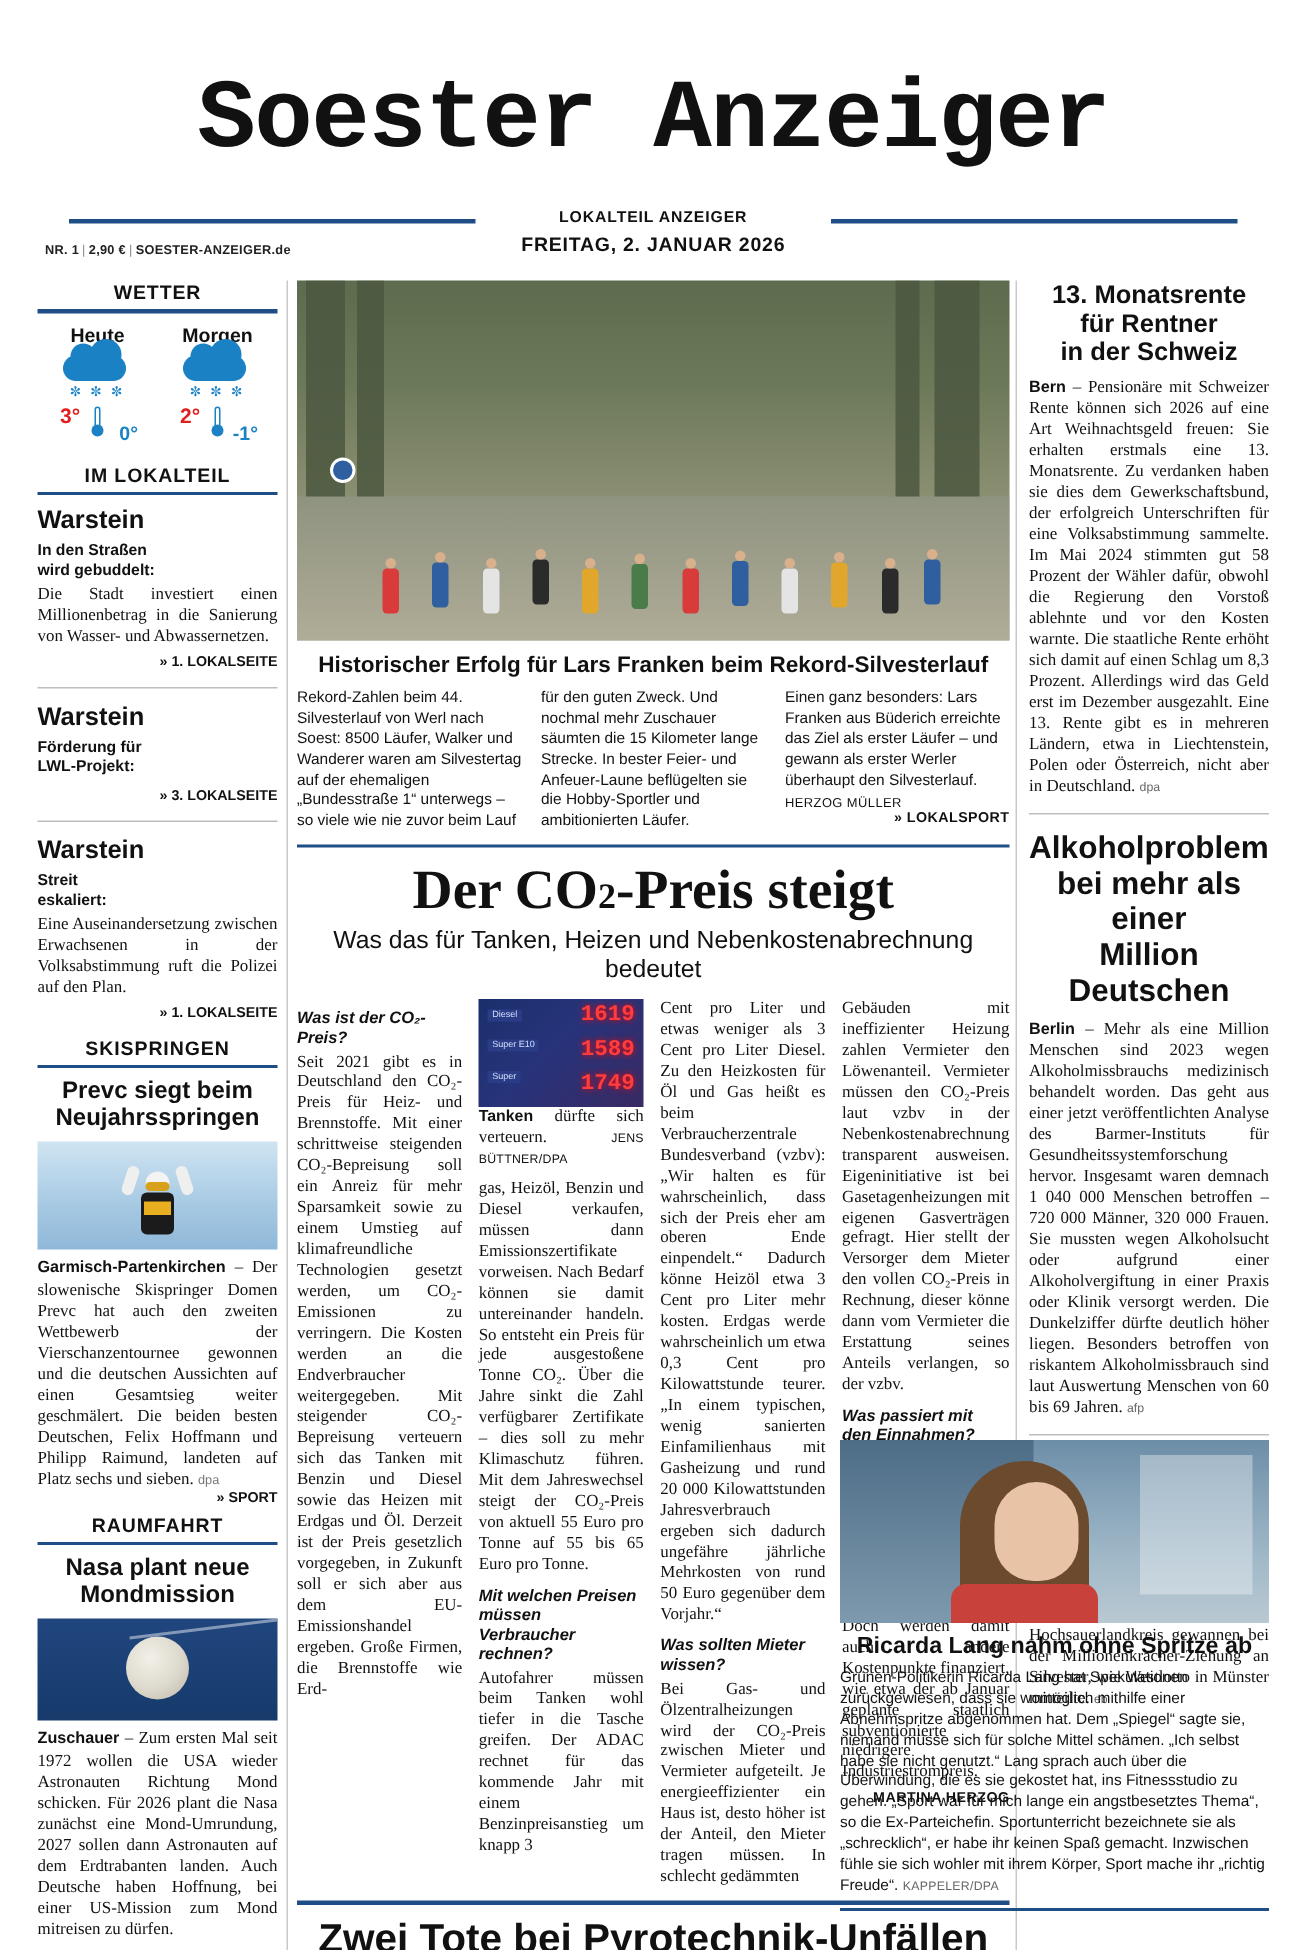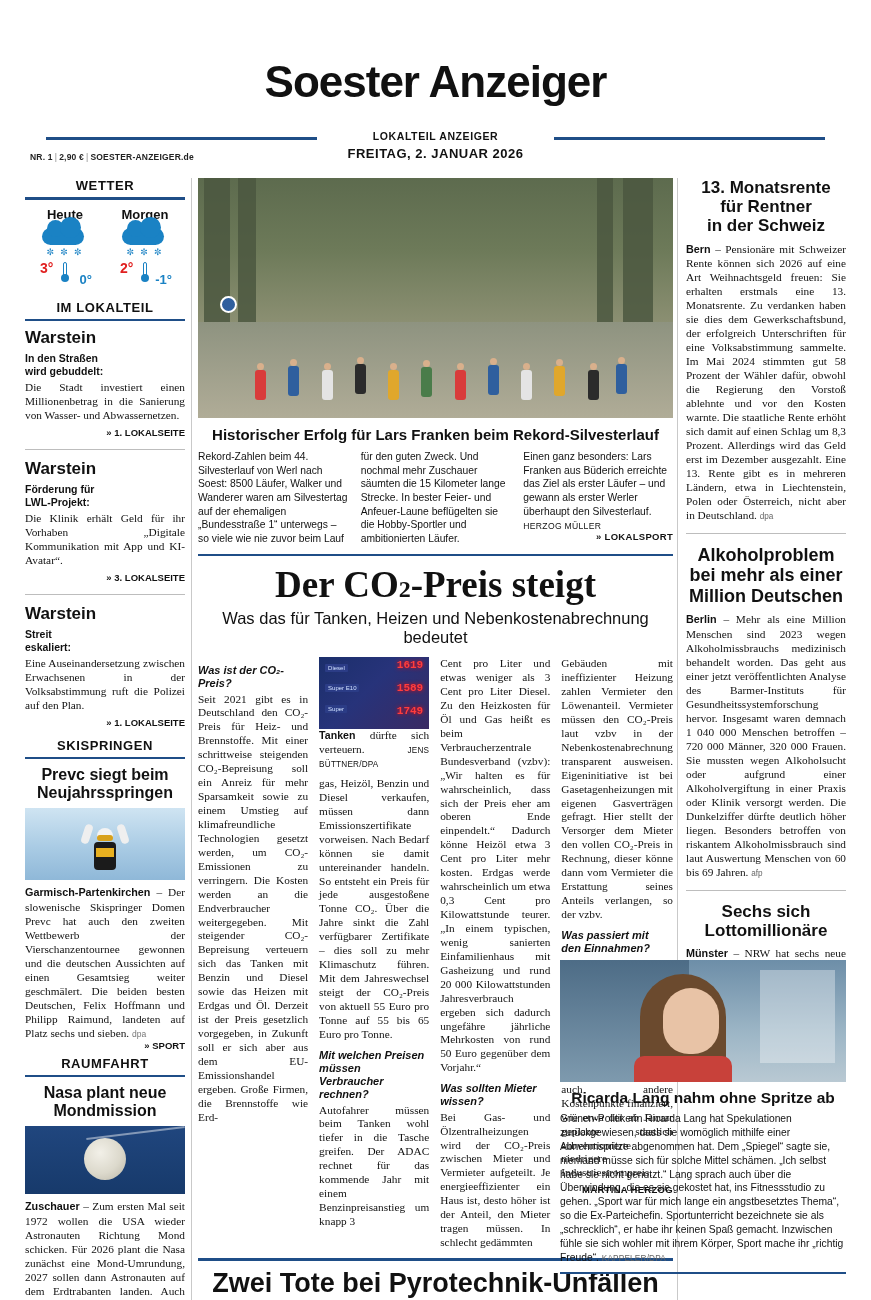--- a/index.html
+++ b/index.html
@@ -9,26 +9,26 @@
     background:#ffffff;
     font-family:"Liberation Serif", serif;
     color:#111;
     overflow:hidden;
   }
   .page { position:relative; width:871px; height:1300px; padding:0 25px; }
 
   
   .masthead { text-align:center; padding-top:48px; }
   .masthead-title {
-    font-family:Liberation Sans, sans-serif;
+    font-family:Liberation Mono, monospace;
     font-weight:bold;
-    font-size:44px;
+    font-size:65px;
     letter-spacing:-1px;
     line-height:1;
-    margin:12px;
+    margin:0;
   }
   .masthead-sub {
     margin-top:26px;
     position:relative;
     height:40px;
   }
   .mh-rule-left, .mh-rule-right {
     position:absolute; top:7px; height:3px; background:#1f4e87;
   }
   .mh-rule-left { left:21px; width:271px; }
@@ -189,21 +189,21 @@
   }
   .byline-r {
     font-family:"Liberation Sans", sans-serif; font-weight:bold;
     font-size:9.5px; text-align:right; letter-spacing:0.3px; margin-top:4px;
   }
   .fuel-photo {
     width:100%; height:72px; position:relative; overflow:hidden;
     background:linear-gradient(135deg,#1b2f6b 0%, #27337a 45%, #3a2a63 100%);
   }
   .fuel-photo .lbl{position:absolute;left:6px;color:#cfe0ff;font-family:"Liberation Sans",sans-serif;font-size:6px;background:#2b3c86;padding:1px 3px;border-radius:1px;}
-  .fuel-photo .px{position:absolute;right:6px;color:#ff3d3d;font-family:"Liberation Mono",monospace;font-weight:bold;font-size:11px;text-shadow:0 0 4px #ff0000;}
+  .fuel-photo .px{position:absolute;right:6px;color:#ff3d3d;font-family:"Liberation Mono",monospace;font-weight:bold;font-size:15px;text-shadow:0 0 4px #ff0000;}
   .fuel-cap {
     font-size:10.6px; line-height:1.25; margin:4px 0 0;
   }
   .fuel-cap b { font-family:"Liberation Sans",sans-serif; font-size:10.6px;}
   .fuel-credit { font-family:"Liberation Sans",sans-serif; font-size:8.2px; letter-spacing:0.2px; }
 
   
   .bot-head {
     font-family:"Liberation Sans", sans-serif; font-weight:bold;
     font-size:27px; text-align:center; margin:6px 0 4px;
@@ -297,21 +297,20 @@
 wird gebuddelt:</div>
         <p class="teaser-body">Die Stadt investiert einen Millionenbetrag in die Sanierung von Wasser- und Abwassernetzen.</p>
         <div style="text-align:right"><span class="ref">» 1. LOKALSEITE</span></div>
       </div>
       <div class="hr-thin"></div>
 
       <div>
         <div class="teaser-town">Warstein</div>
         <div class="teaser-lead" style="white-space:pre-line">Förderung für
 LWL-Projekt:</div>
-        <p class="teaser-body">Die Klinik erhält Geld für ihr Vorhaben „Digitale Kommunikation mit App und KI-Avatar“.</p>
         <div style="text-align:right"><span class="ref">» 3. LOKALSEITE</span></div>
       </div>
       <div class="hr-thin"></div>
 
       <div>
         <div class="teaser-town">Warstein</div>
         <div class="teaser-lead" style="white-space:pre-line">Streit
 eskaliert:</div>
         <p class="teaser-body">Eine Auseinandersetzung zwischen Erwachsenen in der Volksabstimmung ruft die Polizei auf den Plan.</p>
         <div style="text-align:right"><span class="ref">» 1. LOKALSEITE</span></div>
@@ -462,21 +461,21 @@
 
     <div class="col-right">
 
       <div class="box-title" style="white-space:pre-line;font-size:17px;margin-top:0">13. Monatsrente
 für Rentner
 in der Schweiz</div>
       <p class="teaser-body"><span class="lead-city">Bern</span> <span>– Pensionäre mit Schweizer Rente können sich 2026 auf eine Art Weihnachtsgeld freuen: Sie erhalten erstmals eine 13. Monatsrente. Zu verdanken haben sie dies dem Gewerkschaftsbund, der erfolgreich Unterschriften für eine Volksabstimmung sammelte. Im Mai 2024 stimmten gut 58 Prozent der Wähler dafür, obwohl die Regierung den Vorstoß ablehnte und vor den Kosten warnte. Die staatliche Rente erhöht sich damit auf einen Schlag um 8,3 Prozent. Allerdings wird das Geld erst im Dezember ausgezahlt. Eine 13. Rente gibt es in mehreren Ländern, etwa in Liechtenstein, Polen oder Österreich, nicht aber in Deutschland.</span> <span style="font-family:'Liberation Sans',sans-serif;font-size:8.2px;color:#666">dpa</span></p>
 
       <div class="hr-thin" style="margin:11px 0"></div>
 
-      <div class="box-title" style="white-space:pre-line;font-size:18px">Alkoholproblem
+      <div class="box-title" style="white-space:pre-line;font-size:21px">Alkoholproblem
 bei mehr als einer
 Million Deutschen</div>
       <p class="teaser-body"><span class="lead-city">Berlin</span> <span>– Mehr als eine Million Menschen sind 2023 wegen Alkoholmissbrauchs medizinisch behandelt worden. Das geht aus einer jetzt veröffentlichten Analyse des Barmer-Instituts für Gesundheitssystemforschung hervor. Insgesamt waren demnach 1 040 000 Menschen betroffen – 720 000 Männer, 320 000 Frauen. Sie mussten wegen Alkoholsucht oder aufgrund einer Alkoholvergiftung in einer Praxis oder Klinik versorgt werden. Die Dunkelziffer dürfte deutlich höher liegen. Besonders betroffen von riskantem Alkoholmissbrauch sind laut Auswertung Menschen von 60 bis 69 Jahren.</span> <span style="font-family:'Liberation Sans',sans-serif;font-size:8.2px;color:#666">afp</span></p>
 
       <div class="hr-thin" style="margin:11px 0"></div>
 
       <div class="box-title" style="white-space:pre-line;font-size:17px">Sechs sich
 Lottomillionäre</div>
       <p class="teaser-body"><span class="lead-city">Münster</span> <span>– NRW hat sechs neue Lotto-Millionäre. Zwei Spieler aus Köln und je einer aus Duisburg, den Kreisen Düren sowie Warendorf und dem Hochsauerlandkreis gewannen bei der Millionenkracher-Ziehung an Silvester, wie Westlotto in Münster mitteilte.</span> <span style="font-family:'Liberation Sans',sans-serif;font-size:8.2px;color:#666">eb</span></p>
     </div>

